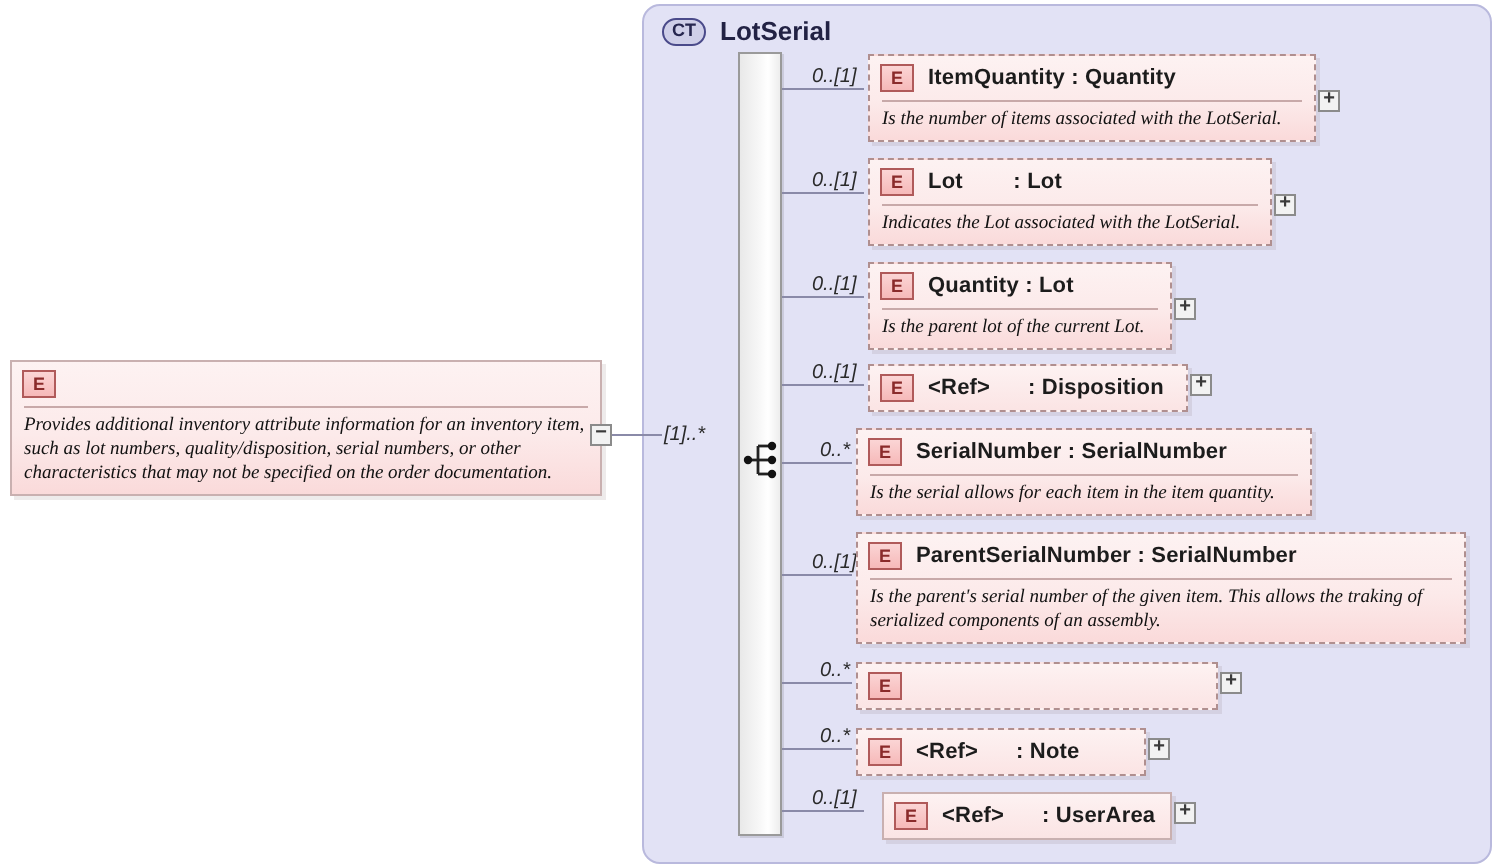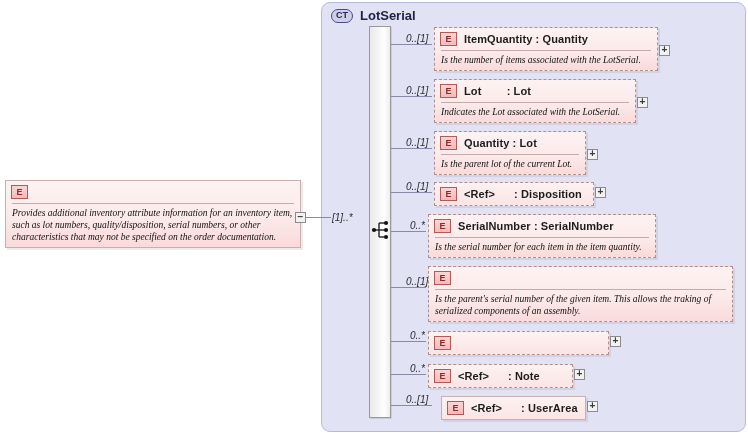--- a/index.html
+++ b/index.html
@@ -249,26 +249,27 @@
 <div class="toggle" style="left:595px; top:187px;">
     <span>+</span>
   </div>
 
 <div class="ebox" style="left:428px; top:214px; width:228px;">
   <div class="ebox-head">
     <span class="e-badge">E</span>
     <span class="e-name">SerialNumber : SerialNumber</span>
   </div>
   <div class="ebox-divider"></div>
-  <div class="ebox-desc">Is the serial number for each item in the item quantity.</div>
+  <div class="ebox-desc">Is the serial allows for each item in the item quantity.</div>
 </div>
 
 <div class="ebox" style="left:428px; top:266px; width:305px;">
   <div class="ebox-head">
     <span class="e-badge">E</span>
+    <span class="e-name">ParentSerialNumber : SerialNumber</span>
   </div>
   <div class="ebox-divider"></div>
   <div class="ebox-desc">Is the parent's serial number of the given item. This allows the traking of serialized components of an assembly.</div>
 </div>
 
 <div class="ebox nodesc" style="left:428px; top:331px; width:181px;">
   <div class="ebox-head">
     <span class="e-badge">E</span>
   </div>
 </div>

